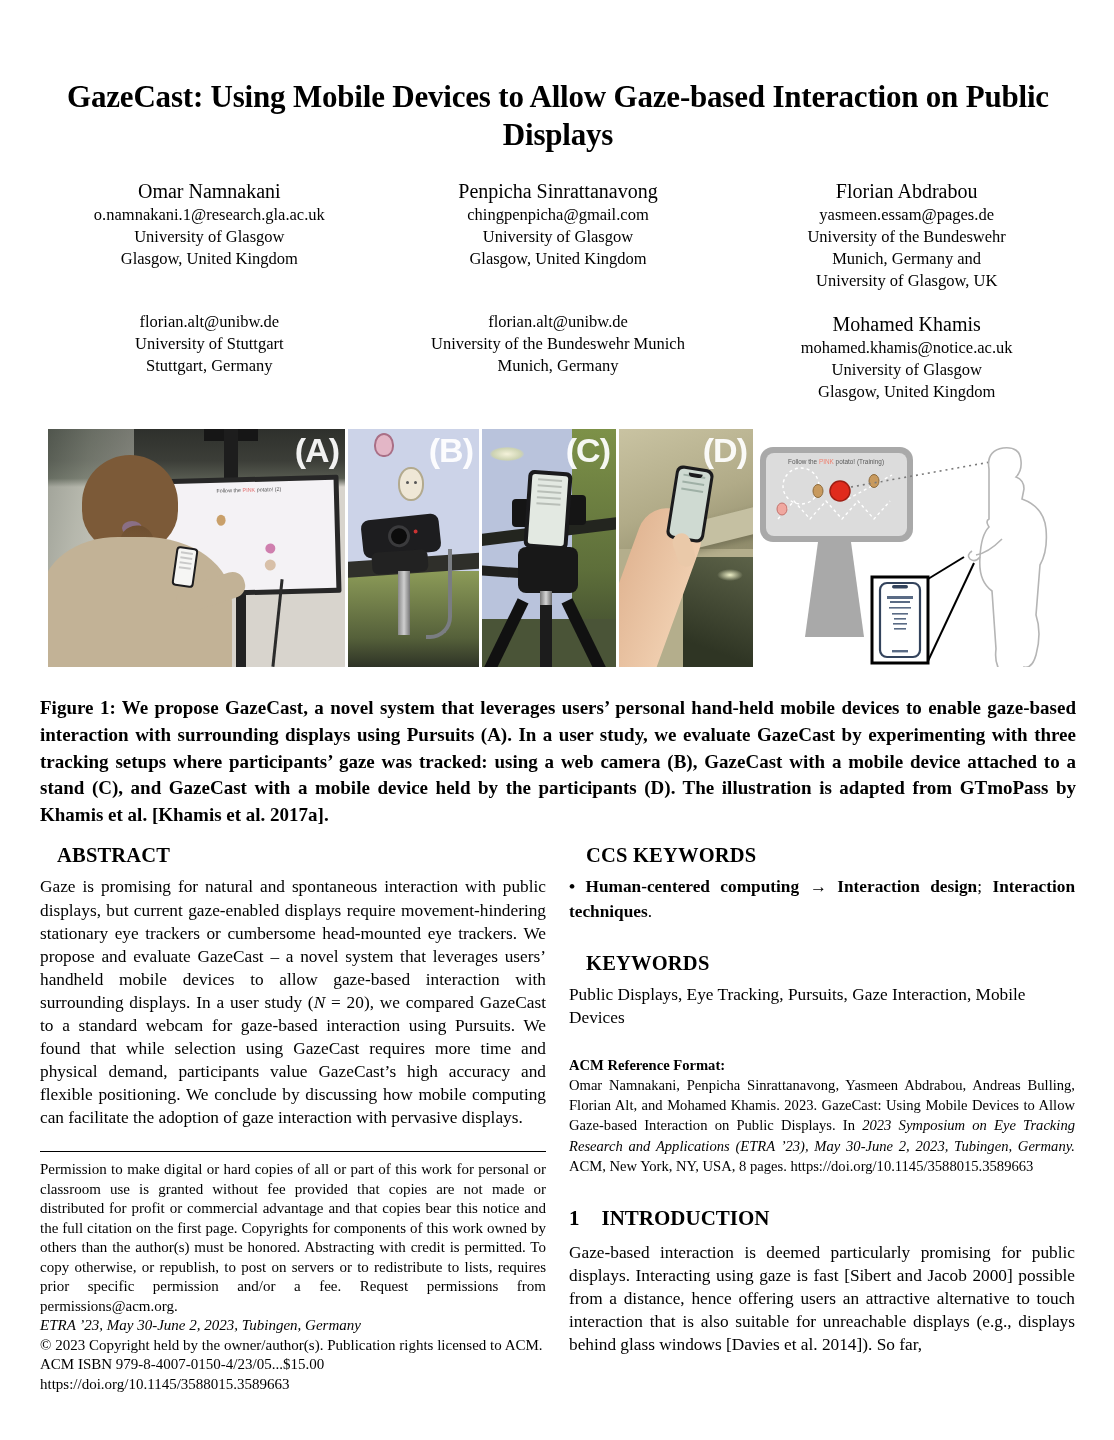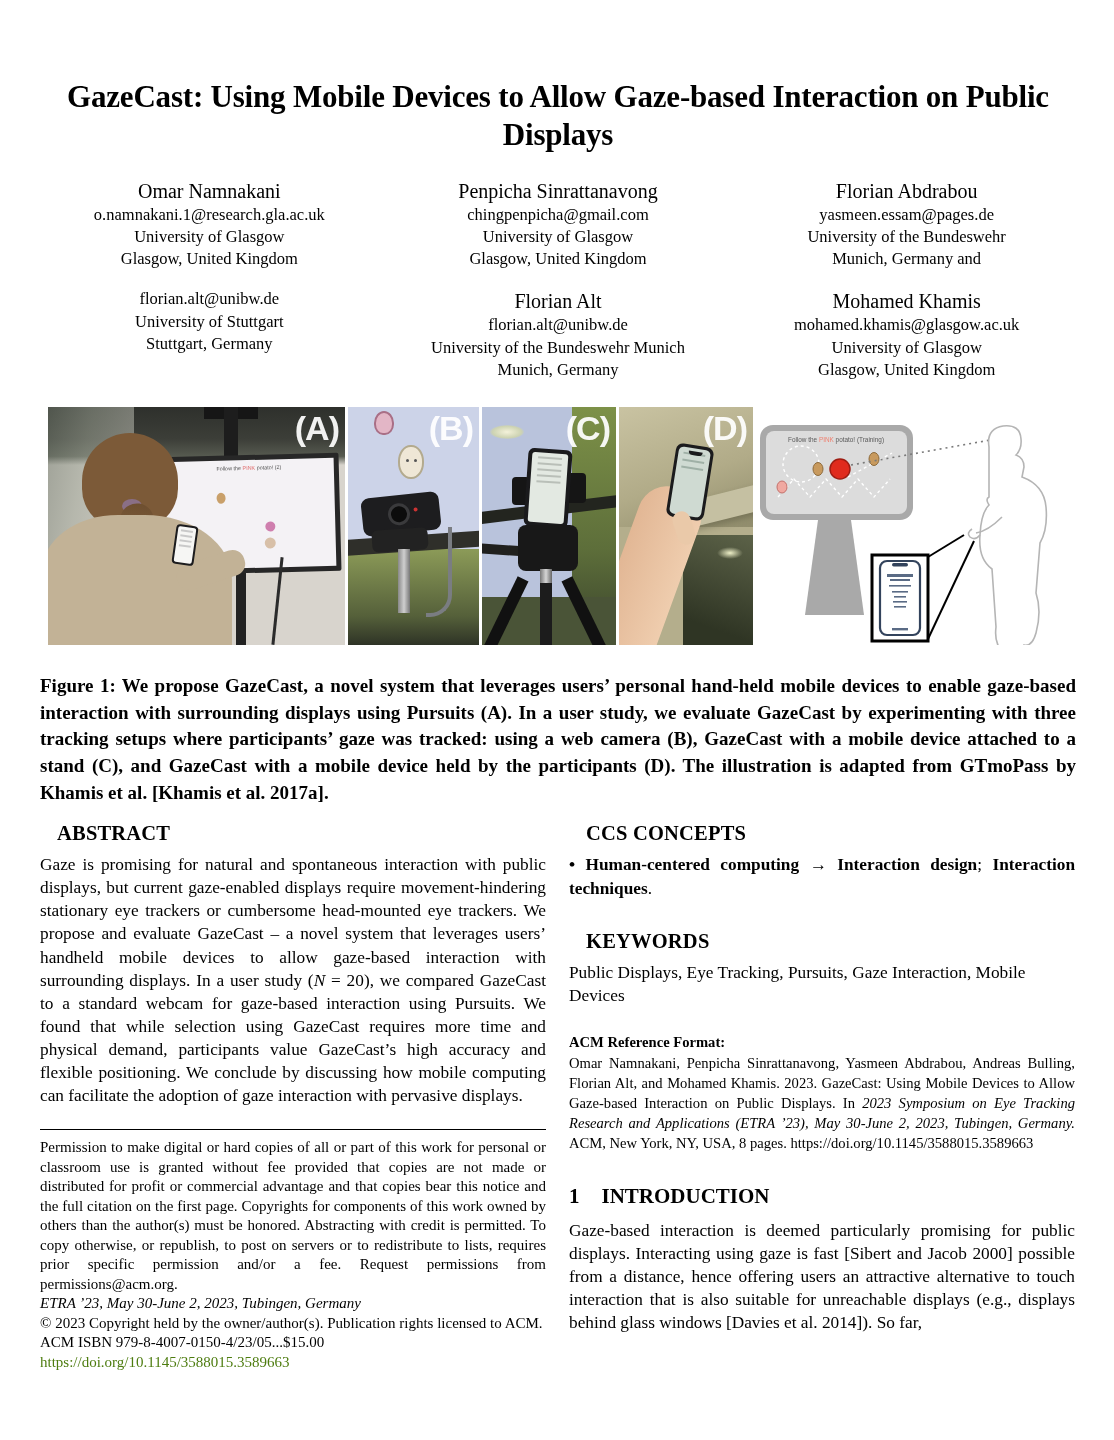--- a/index.html
+++ b/index.html
@@ -142,21 +142,21 @@
   h2.sec { font-size:20.5px; font-weight:bold; margin:0 0 8px 17px; letter-spacing:.2px; }
   .body-text { font-size:17.3px; line-height:1.335; text-align:justify; }
   .smallnote { font-size:15px; line-height:1.3; text-align:justify; }
   .rule { border:none; border-top:1.4px solid #000; margin:22px 0 8px 0; width:100%; }
   .ccs-para { font-size:17.3px; line-height:1.4; text-align:justify; margin-bottom:28px; }
   .kw-para { font-size:17.3px; line-height:1.35; margin-bottom:26px; }
   .acmref-head { font-size:14.6px; font-weight:bold; line-height:1.35; }
   .acmref { font-size:14.6px; line-height:1.38; text-align:justify; }
   .intro-head { font-size:21px; font-weight:bold; margin:30px 0 10px 0; }
   .intro-head .num { margin-right:22px; }
-  a.doi { color:#4d7c0f; text-decoration:none; }
+  a.doi { color:#000000; text-decoration:none; }
 </style>
 </head>
 <body>
 
 <div class="page">
 
   <h1 class="title">GazeCast: Using Mobile Devices to Allow Gaze-based Interaction on Public Displays</h1>
 
   <div class="authors-row">
     <div class="author">
@@ -169,38 +169,38 @@
       <div class="author-name">Penpicha Sinrattanavong</div>
       <div class="author-line">chingpenpicha@gmail.com</div>
       <div class="author-line">University of Glasgow</div>
       <div class="author-line">Glasgow, United Kingdom</div>
     </div>
     <div class="author">
       <div class="author-name">Florian Abdrabou</div>
       <div class="author-line">yasmeen.essam@pages.de</div>
       <div class="author-line">University of the Bundeswehr</div>
       <div class="author-line">Munich, Germany and</div>
+      <div class="author-line">University of Glasgow, UK</div>
     </div>
   </div>
 
   <div class="authors-row second">
     <div class="author">
       <div class="author-line">florian.alt@unibw.de</div>
       <div class="author-line">University of Stuttgart</div>
       <div class="author-line">Stuttgart, Germany</div>
     </div>
     <div class="author">
-      <div class="author-name">Florian Alt</div>
       <div class="author-line">florian.alt@unibw.de</div>
       <div class="author-line">University of the Bundeswehr Munich</div>
       <div class="author-line">Munich, Germany</div>
     </div>
     <div class="author">
       <div class="author-name">Mohamed Khamis</div>
-      <div class="author-line">mohamed.khamis@glasgow.ac.uk</div>
+      <div class="author-line">mohamed.khamis@notice.ac.uk</div>
       <div class="author-line">University of Glasgow</div>
       <div class="author-line">Glasgow, United Kingdom</div>
     </div>
   </div>
 
   <div class="figure-strip">
 
     <div class="panel pA">
       <div class="ceiling"></div>
       <div class="glass"></div>
@@ -351,21 +351,21 @@
       <div class="smallnote">
         <span>Permission to make digital or hard copies of all or part of this work for personal or classroom use is granted without fee provided that copies are not made or distributed for profit or commercial advantage and that copies bear this notice and the full citation on the first page. Copyrights for components of this work owned by others than the author(s) must be honored. Abstracting with credit is permitted. To copy otherwise, or republish, to post on servers or to redistribute to lists, requires prior specific permission and/or a fee. Request permissions from permissions@acm.org.</span><br>
         <i>ETRA ’23, May 30-June 2, 2023, Tubingen, Germany</i><br>
         <span>© 2023 Copyright held by the owner/author(s). Publication rights licensed to ACM.</span><br>
         <span>ACM ISBN 979-8-4007-0150-4/23/05...$15.00</span><br>
         <a class="doi" href="#">https://doi.org/10.1145/3588015.3589663</a>
       </div>
     </div>
 
     <div class="col">
-      <h2 class="sec">CCS CONCEPTS</h2>
+      <h2 class="sec">CCS KEYWORDS</h2>
       <p class="ccs-para"><b>• </b><b>Human-centered computing</b><span> → </span><b>Interaction design</b><span>; </span><b>Interaction techniques</b><span>.</span></p>
 
       <h2 class="sec">KEYWORDS</h2>
       <p class="kw-para">Public Displays, Eye Tracking, Pursuits, Gaze Interaction, Mobile Devices</p>
 
       <div class="acmref-head">ACM Reference Format:</div>
       <p class="acmref"><span>Omar Namnakani, Penpicha Sinrattanavong, Yasmeen Abdrabou, Andreas Bulling, Florian Alt, and Mohamed Khamis. 2023. GazeCast: Using Mobile Devices to Allow Gaze-based Interaction on Public Displays. In </span><i>2023 Symposium on Eye Tracking Research and Applications (ETRA ’23), May 30-June 2, 2023, Tubingen, Germany.</i><span> ACM, New York, NY, USA, 8 pages. https://doi.org/10.1145/3588015.3589663</span></p>
 
       <h2 class="intro-head"><span class="num">1</span><span>INTRODUCTION</span></h2>
       <p class="body-text">Gaze-based interaction is deemed particularly promising for public displays. Interacting using gaze is fast [Sibert and Jacob 2000] possible from a distance, hence offering users an attractive alternative to touch interaction that is also suitable for unreachable displays (e.g., displays behind glass windows [Davies et al. 2014]). So far,</p>

